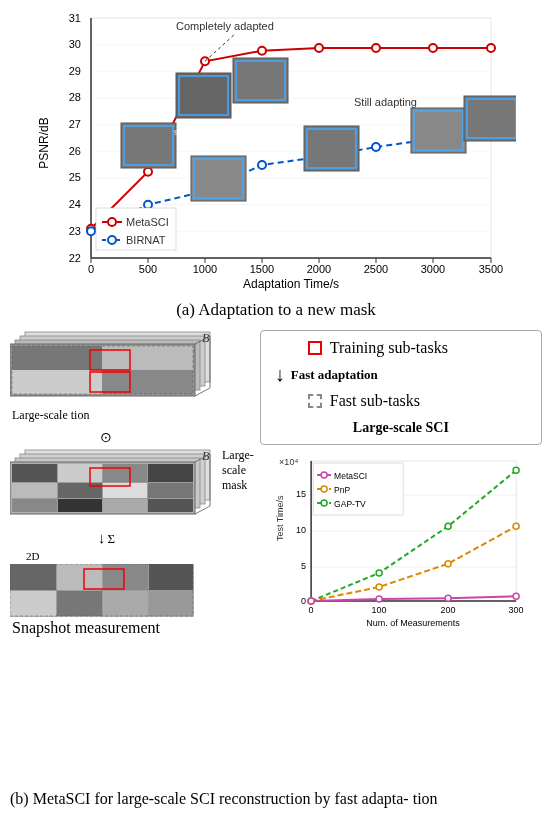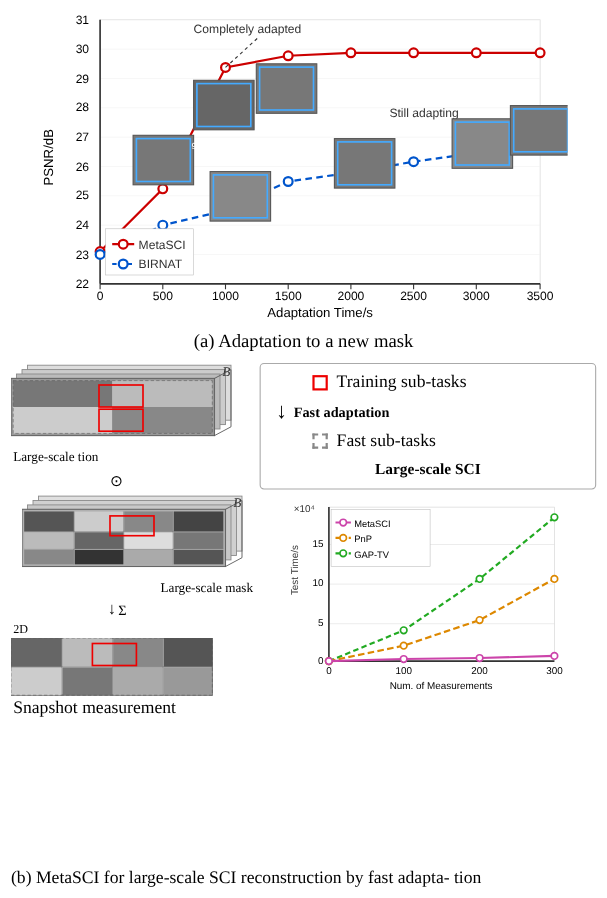--- a/index.html
+++ b/index.html
@@ -81,23 +81,21 @@
 
     .odot-row {
       display: flex;
       align-items: center;
       font-size: 14px;
       margin: 2px 0 2px 90px;
     }
 
     .mask-block {
       display: flex;
-      flex-direction: column;
       margin-bottom: 4px;
-      align-items: flex-end;
     }
 
     .mask-label {
       font-size: 12px;
       margin-left: 2px;
     }
 
     .snapshot-block {
       display: flex;
       flex-direction: column;
@@ -364,21 +362,21 @@
           </div>
           <div class="mask-label">Large-scale mask</div>
         </div>
 
         <div style="display:flex;align-items:center;margin-left:88px;margin-bottom:3px;font-size:15px;">
           <span>↓</span>
           <span style="font-size:13px;margin-left:2px;">Σ</span>
         </div>
 
         <div class="snapshot-block">
-          <div style="font-size:11px;margin-left:2px;margin-bottom:2px;">2D</div>
+          <div style="font-size:11px;margin-left:16px;margin-bottom:2px;">2D</div>
           <svg width="185" height="55">
             <rect x="0" y="0" width="183" height="52" fill="#aaa" stroke="#666" stroke-width="1"></rect>
 
             <line x1="46" y1="0" x2="46" y2="52" stroke="#777" stroke-width="0.5"></line>
             <line x1="92" y1="0" x2="92" y2="52" stroke="#777" stroke-width="0.5"></line>
             <line x1="138" y1="0" x2="138" y2="52" stroke="#777" stroke-width="0.5"></line>
             <line x1="0" y1="26" x2="183" y2="26" stroke="#777" stroke-width="0.5"></line>
             <rect x="0" y="0" width="46" height="26" fill="#666"></rect>
             <rect x="47" y="0" width="45" height="26" fill="#bbb"></rect>
             <rect x="93" y="0" width="45" height="26" fill="#888"></rect>

